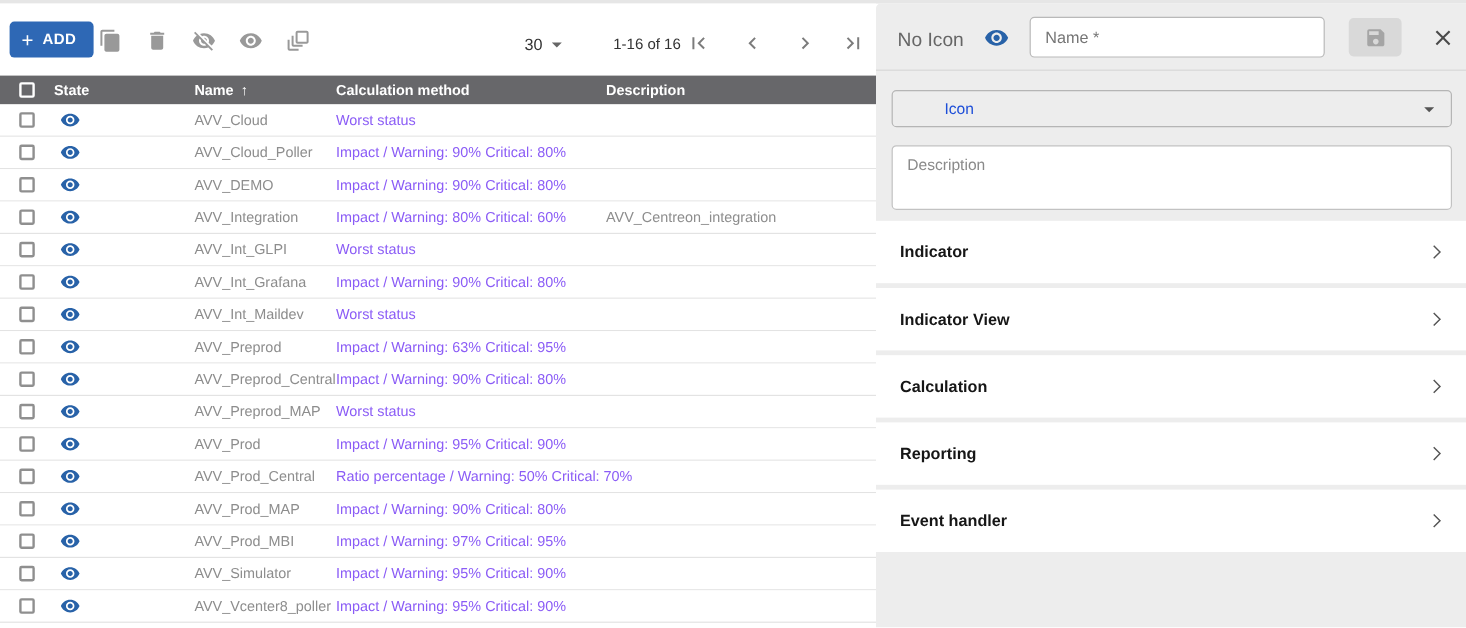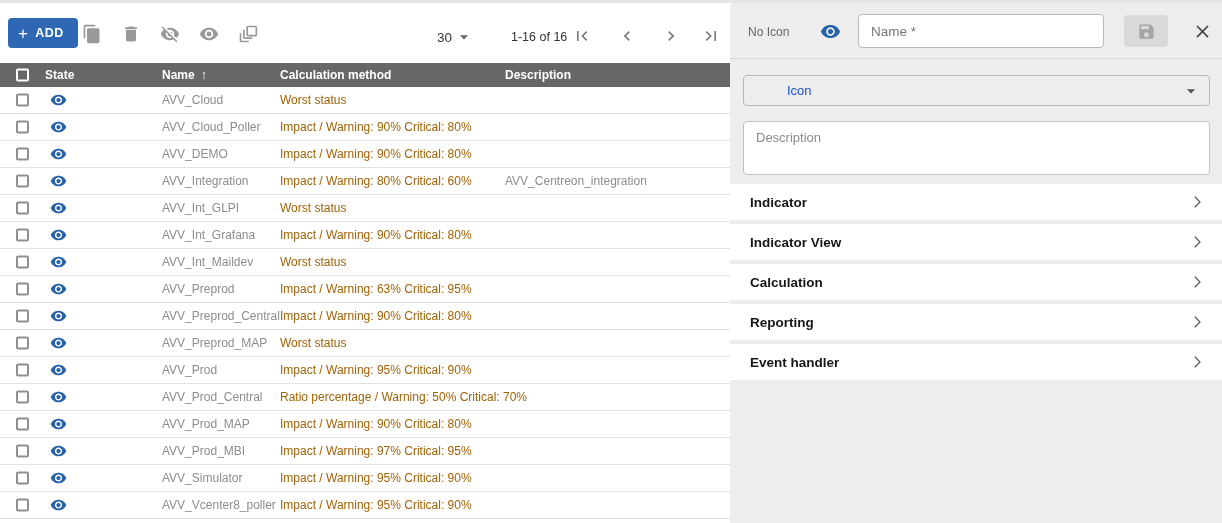--- a/index.html
+++ b/index.html
@@ -52,30 +52,30 @@
     width:13px; height:13px; border:2px solid #8f8f8f; border-radius:2px; background:transparent; cursor:pointer;
   }
   .thead .checkbox { border-color:#fff; }
 
   .rows { position:absolute; left:0; top:84px; width:730px; }
   .trow { position:relative; width:730px; height:27px; border-bottom:1px solid #e3e3e3; background:#fff; cursor:pointer; }
   .trow .cell { position:absolute; top:50%; transform:translateY(-50%); white-space:nowrap; font-size:12px; }
   .c-state { left:50px; width:17px; height:17px; }
   .c-state svg { width:17px; height:17px; fill:#2862a8; display:block; }
   .c-name { left:162px; color:#8d8d8d; }
-  .c-calc { left:280px; color:#a16207; }
+  .c-calc { left:280px; color:#8b5cf6; }
   .c-desc { left:505px; color:#8d8d8d; }
 
   
   .panel {
     position:absolute; left:730px; top:3px; width:492px; height:520px;
     background:#ededed; border-top-left-radius:4px;
   }
   .panel-header { position:absolute; left:0; top:0; width:492px; height:56px; border-bottom:1px solid #d8d8d8; }
-  .no-icon-label { position:absolute; left:18px; top:22px; font-size:12px; color:#666; }
+  .no-icon-label { position:absolute; left:18px; top:22px; font-size:16px; color:#666; }
   .preview-eye { position:absolute; left:90px; top:18px; width:21px; height:21px; cursor:pointer; }
   .preview-eye svg { width:21px; height:21px; fill:#2862a8; }
   .name-input {
     position:absolute; left:128px; top:11px; width:246px; height:34px;
     border:1px solid #b9b9b9; border-radius:4px; background:#fff;
     font-family:inherit; font-size:13.5px; color:#333; padding:0 12px; outline:none;
   }
   .name-input::placeholder { color:#757575; }
   .save-btn {
     position:absolute; left:394px; top:12px; width:44px; height:32px;
@@ -96,21 +96,21 @@
 
   .desc-area {
     position:absolute; left:13px; top:118px; width:467px; height:54px;
     background:#fff; border:1px solid #c2c2c2; border-radius:4px;
     font-family:inherit; font-size:13px; color:#333; padding:8px 12px; resize:none; outline:none;
   }
   .desc-area::placeholder { color:#8a8a8a; }
 
   .sections { position:absolute; left:0; top:181px; width:492px; }
   .section {
-    width:492px; height:36px; background:#fff; margin-bottom:4px;
+    width:492px; height:52px; background:#fff; margin-bottom:4px;
     position:relative; cursor:pointer;
   }
   .section-label {
     position:absolute; left:20px; top:50%; transform:translateY(-50%);
     font-size:13.5px; font-weight:bold; color:#161616;
   }
   .section-chevron { position:absolute; right:16px; top:50%; transform:translateY(-50%); width:18px; height:18px; }
   .section-chevron svg { width:18px; height:18px; fill:none; stroke:#555; stroke-width:1.6; }
 </style>
 </head>

